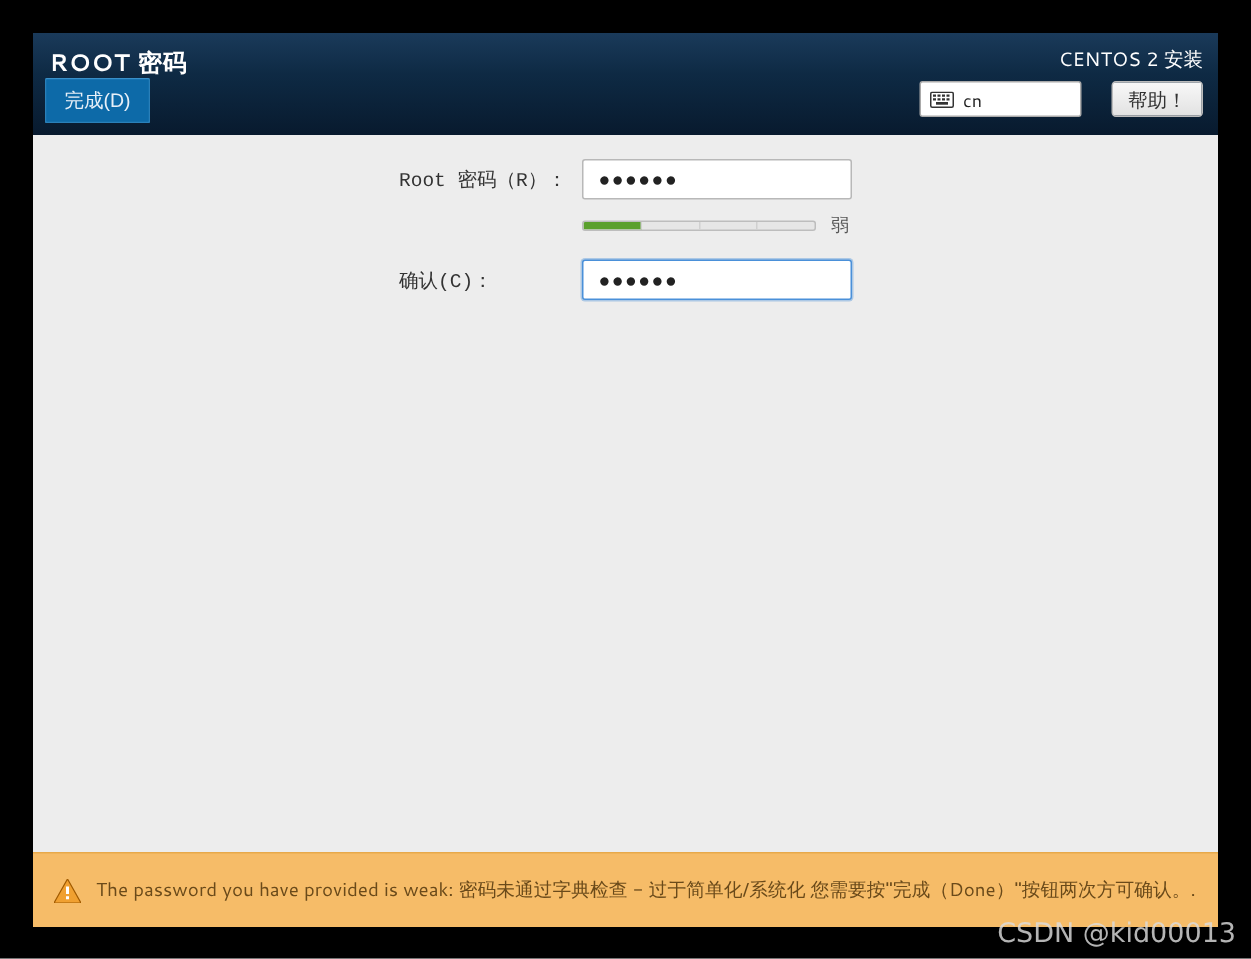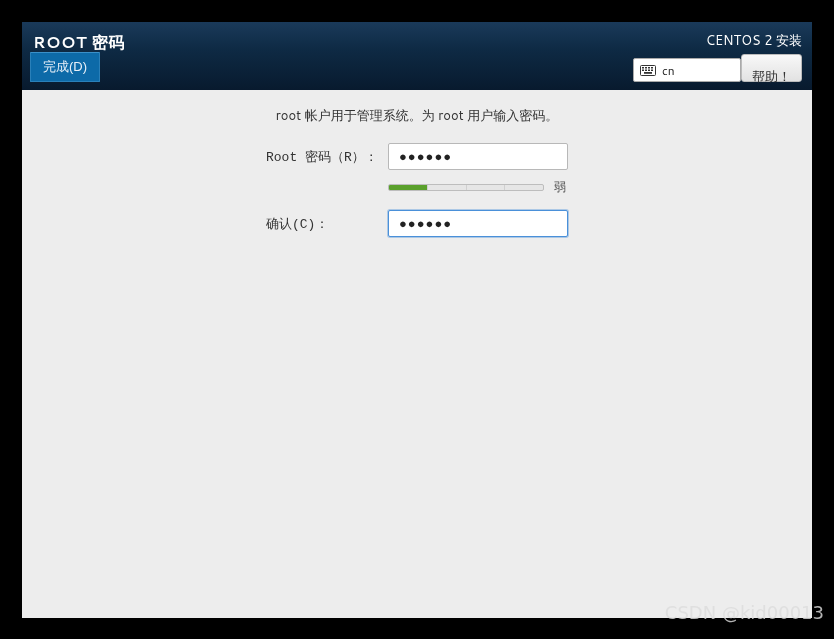--- a/index.html
+++ b/index.html
@@ -55,22 +55,22 @@
       right: 10px;
       color: #fff;
       font-size: 13px;
       text-align: right;
     }
     .top-toolbar {
       position: absolute;
       top: 32px;
       right: 10px;
       display: flex;
-      gap: 0;
-      align-items: flex-end;
+      gap: 20px;
+      align-items: flex-start;
     }
     .keyboard-indicator {
       display: inline-flex;
       align-items: center;
       background: #fff;
       border: 1px solid #aaa;
       border-radius: 2px;
       height: 24px;
       width: 108px;
       padding: 0 6px;
@@ -78,21 +78,21 @@
     }
     .keyboard-icon svg { display: block; }
     .kb-layout {
       font-size: 12px;
       color: #222;
     }
     .help-btn {
       background: linear-gradient(to bottom, #f8f8f8, #e2e2e2);
       border: 1px solid #bbb;
       border-radius: 3px;
-      padding: 13px 10px;
+      padding: 3px 10px;
       font-size: 13px;
       cursor: pointer;
       height: 24px;
       color: #333;
     }
     .content {
       flex: 1;
       padding-top: 16px;
     }
     .form-intro {
@@ -173,21 +173,21 @@
     }
     .warn-icon svg { display: block; }
     .warn-text {
       font-size: 12.5px;
       color: #6a4a1a;
       line-height: 1.35;
     }
     .watermark {
       position: absolute;
       right: 10px;
-      bottom: 16px;
+      bottom: 6px;
       color: rgba(220,220,220,0.82);
       font-size: 18px;
       font-family: "DejaVu Sans", sans-serif;
       text-align: right;
     }
   </style>
 </head>
 <body>
 
 <div class="installer">
@@ -211,21 +211,20 @@
               <rect x="4" y="7" width="8" height="1.8" fill="#333"></rect>
             </svg>
         </span>
         <span class="kb-layout">cn</span>
       </div>
       <button class="help-btn">帮助！</button>
     </div>
   </div>
 
   <div class="content">
-    <div class="form-intro">root 帐户用于管理系统。为 root 用户输入密码。</div>
 
     <div class="form-row">
       <div class="form-label">Root 密码（R）：</div>
       <input class="form-input" type="text" readonly="" value="●●●●●●" style="">
     </div>
 
     <div class="strength-row">
       <div class="strength-spacer"></div>
       <div class="strength-group">
         <div class="strength-bar">
@@ -237,15 +236,25 @@
         <div class="strength-text">弱</div>
       </div>
     </div>
 
     <div class="form-row">
       <div class="form-label">确认(C)：</div>
       <input class="form-input focused" type="text" readonly="" value="●●●●●●" style="">
     </div>
   </div>
 
+  <div class="warning-bar">
+    <span class="warn-icon">
+      <svg width="18" height="16" viewBox="0 0 18 16">
+          <path d="M9 0 L18 16 L0 16 Z" fill="#f0a030" stroke="#a05a00" stroke-width="0.8"></path>
+          <rect x="8" y="5" width="2" height="5" fill="#fff"></rect>
+          <rect x="8" y="11.5" width="2" height="2" fill="#fff"></rect>
+        </svg>
+    </span>
+    <div class="warn-text">The password you have provided is weak: 密码未通过字典检查 - 过于简单化/系统化 您需要按"完成（Done）"按钮两次方可确认。.</div>
+  </div>
 </div>
 
 <div class="watermark">CSDN @kid00013</div>
 
 </body></html>

